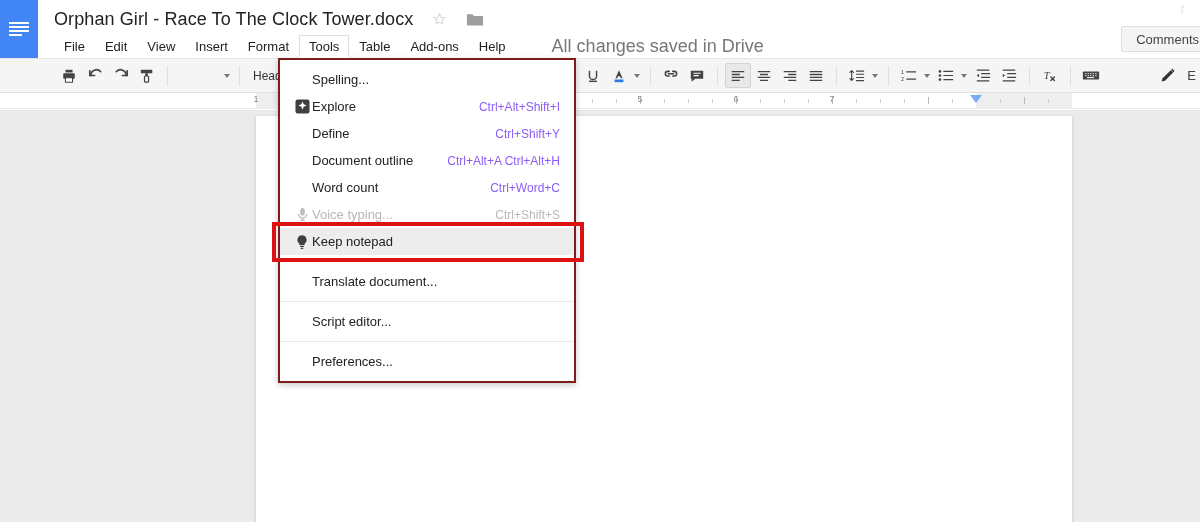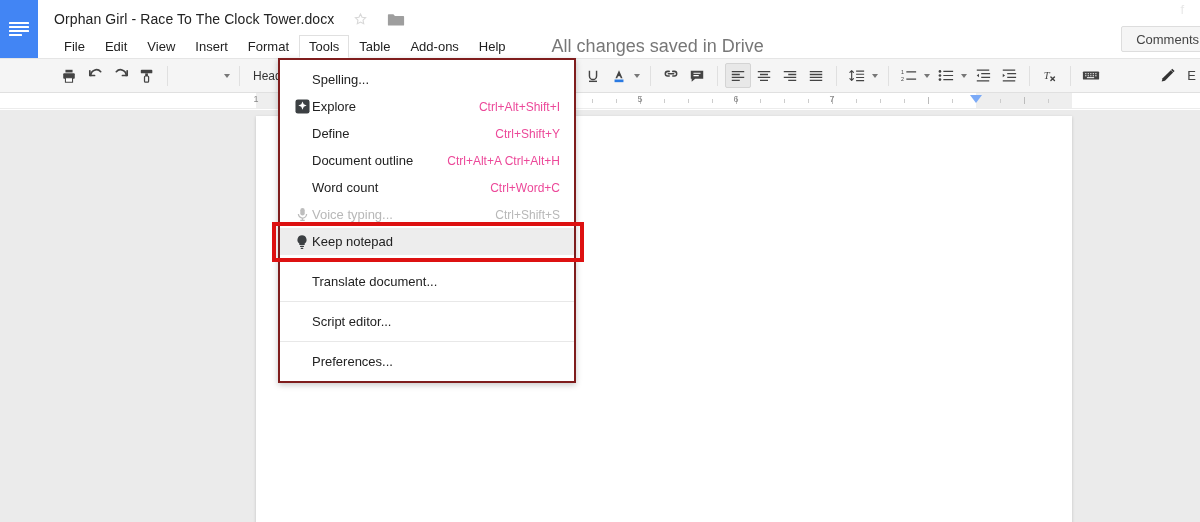--- a/index.html
+++ b/index.html
@@ -54,21 +54,21 @@
   
   .title-row {
     position: absolute;
     left: 54px;
     top: 6px;
     height: 26px;
     display: flex;
     align-items: center;
   }
   .doc-title {
-    font-size: 14px;
+    font-size: 18px;
     color: #222222;
     letter-spacing: 0.1px;
     white-space: nowrap;
   }
   .title-icon {
     margin-left: 16px;
     display: inline-flex;
     align-items: center;
     justify-content: center;
     width: 20px;
@@ -339,21 +339,21 @@
     align-items: center;
     justify-content: center;
   }
   .mi-icon svg { display: block; }
   .mi-label {
     padding-left: 0px;
     color: #222222;
   }
   .mi-accel {
     margin-left: auto;
-    color: #ec4899;
+    color: #8b5cf6;
     font-size: 12px;
     padding-left: 24px;
   }
   .mi-sep {
     height: 1px;
     background: #e8e8e8;
     margin: 6px 0;
   }
 
   

